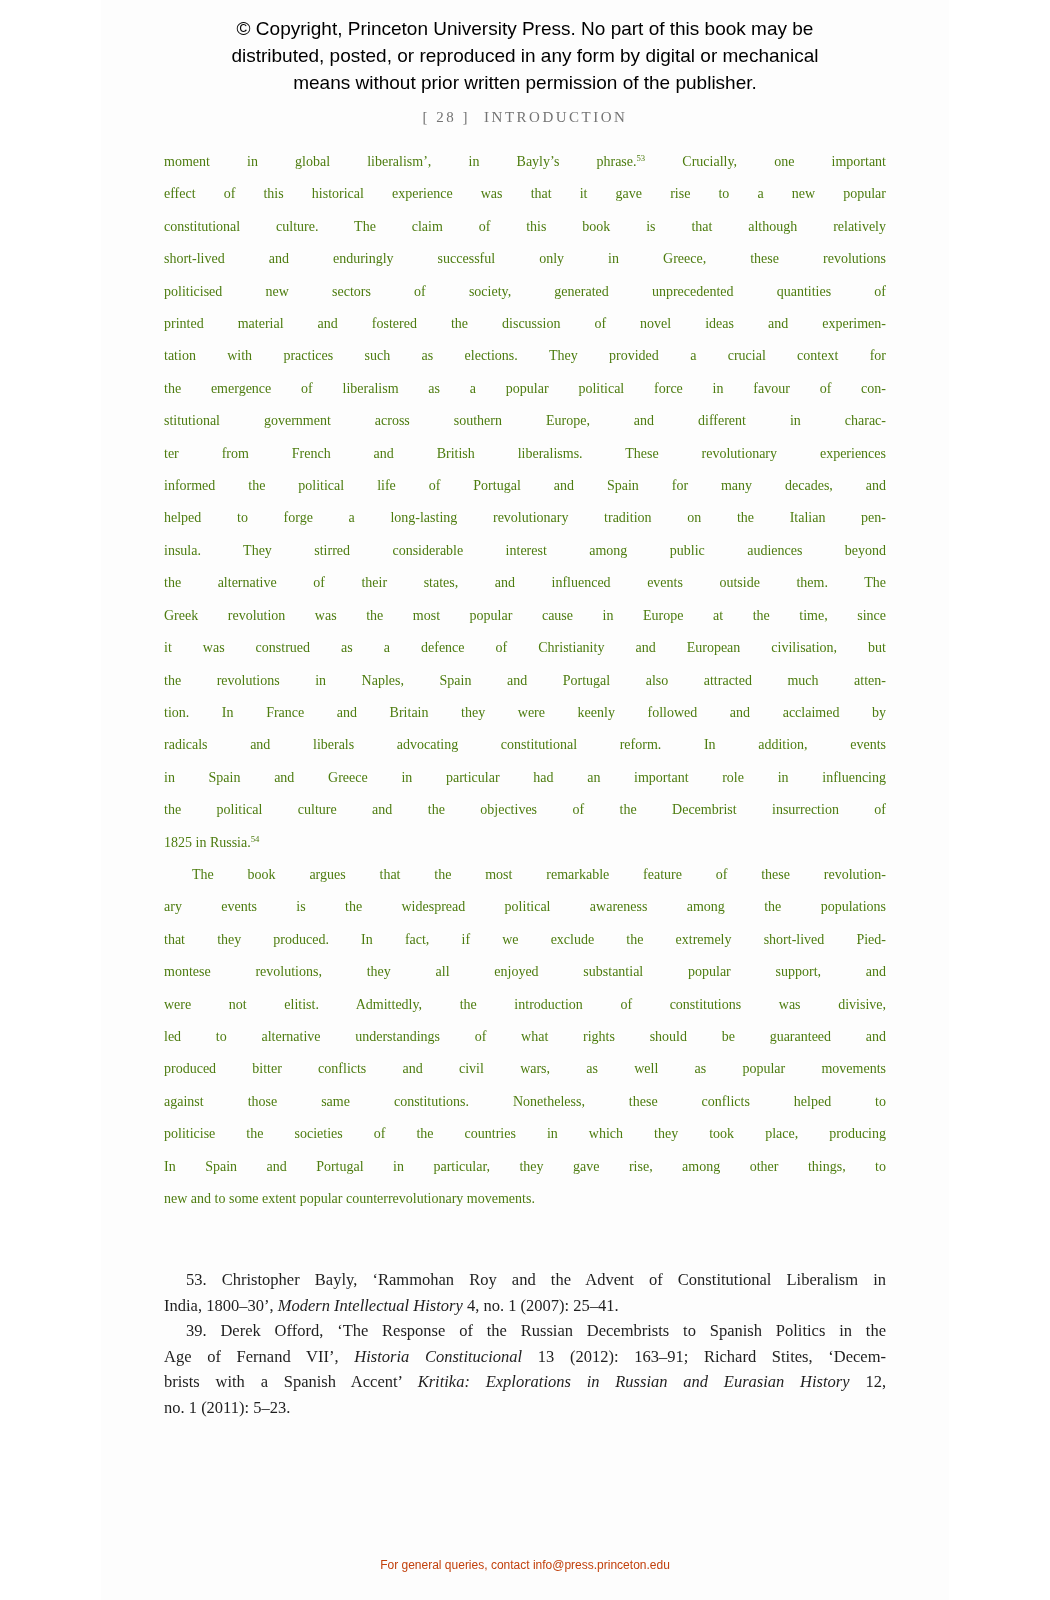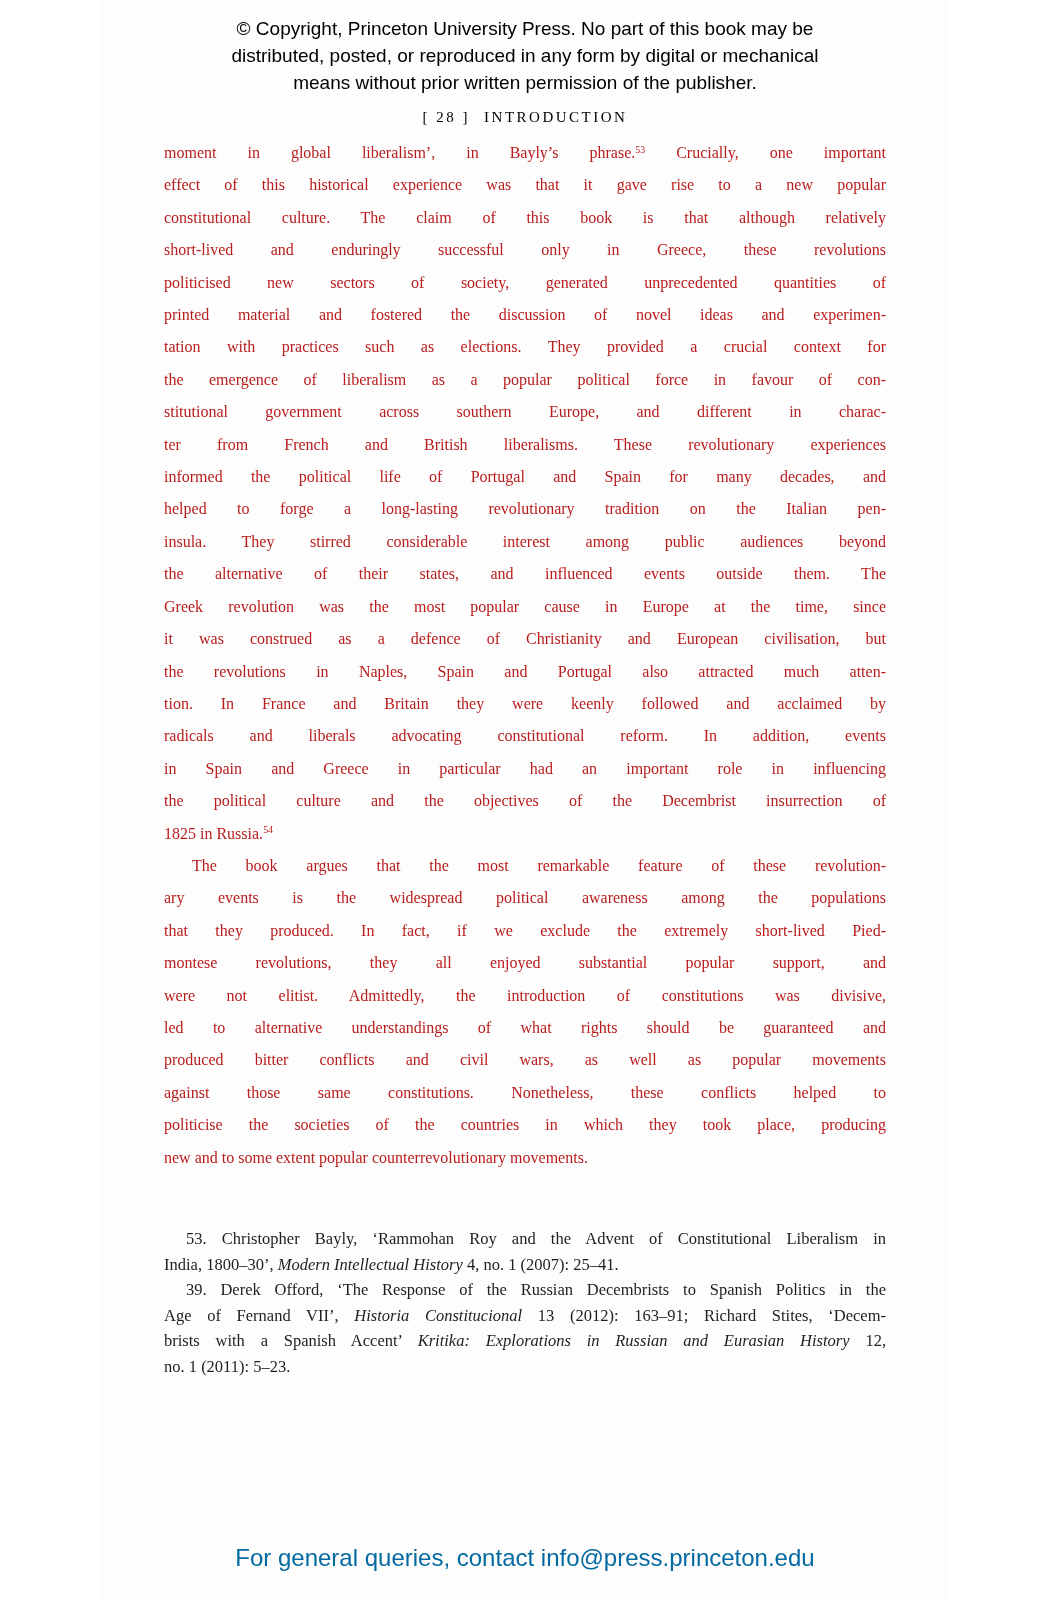--- a/index.html
+++ b/index.html
@@ -19,30 +19,30 @@
     line-height: 27px;
     text-align: center;
     color: #000000;
   }
   .running-head {
     margin-top: 13px;
     font-family: "Liberation Serif", serif;
     font-size: 15px;
     letter-spacing: 2.5px;
     text-align: center;
-    color: #000000;
+    color: #737373;
   }
   .running-head .page-number { margin-right: 14px; }
   .body-text {
     width: 722px;
-    margin: 11px auto 0 auto;
+    margin: 20px auto 0 auto;
     font-family: "Liberation Serif", serif;
-    font-size: 16px;
+    font-size: 14px;
     line-height: 32.4px;
-    color: #b91c1c;
+    color: #4d7c0f;
   }
   .para { margin: 0; }
   .line {
     text-align: justify;
     text-align-last: justify;
     white-space: normal;
   }
   .line.last { text-align-last: left; }
   .line.indent { text-indent: 28px; }
   sup {
@@ -61,22 +61,22 @@
     color: #1e1e1e;
   }
   .footnotes .line.indent { text-indent: 22px; }
   .footer {
     position: absolute;
     left: 0;
     right: 0;
     bottom: 28px;
     text-align: center;
     font-family: "Liberation Sans", sans-serif;
-    font-size: 24px;
-    color: #0369a1;
+    font-size: 12px;
+    color: #c2410c;
   }
 </style>
 </head>
 <body>
 
 <div class="page">
 
   <div class="copyright">
       <div class="cline">© Copyright, Princeton University Press. No part of this book may be</div>
       <div class="cline">distributed, posted, or reproduced in any form by digital or mechanical</div>
@@ -115,20 +115,21 @@
       <div class="para">
         <div class="line indent">The book argues that the most remarkable feature of these revolution-</div>
         <div class="line">ary events is the widespread political awareness among the populations</div>
         <div class="line">that they produced. In fact, if we exclude the extremely short-lived Pied-</div>
         <div class="line">montese revolutions, they all enjoyed substantial popular support, and</div>
         <div class="line">were not elitist. Admittedly, the introduction of constitutions was divisive,</div>
         <div class="line">led to alternative understandings of what rights should be guaranteed and</div>
         <div class="line">produced bitter conflicts and civil wars, as well as popular movements</div>
         <div class="line">against those same constitutions. Nonetheless, these conflicts helped to</div>
         <div class="line">politicise the societies of the countries in which they took place, producing</div>
+        <div class="line">In Spain and Portugal in particular, they gave rise, among other things, to</div>
         <div class="line last">new and to some extent popular counterrevolutionary movements.</div>
       </div>
     </div>
 
   <div class="footnotes">
       <div class="para">
         <div class="line indent">53. Christopher Bayly, ‘Rammohan Roy and the Advent of Constitutional Liberalism in</div>
         <div class="line last">India, 1800–30’, <em>Modern Intellectual History</em> 4, no. 1 (2007): 25–41.</div>
       </div>
       <div class="para">

